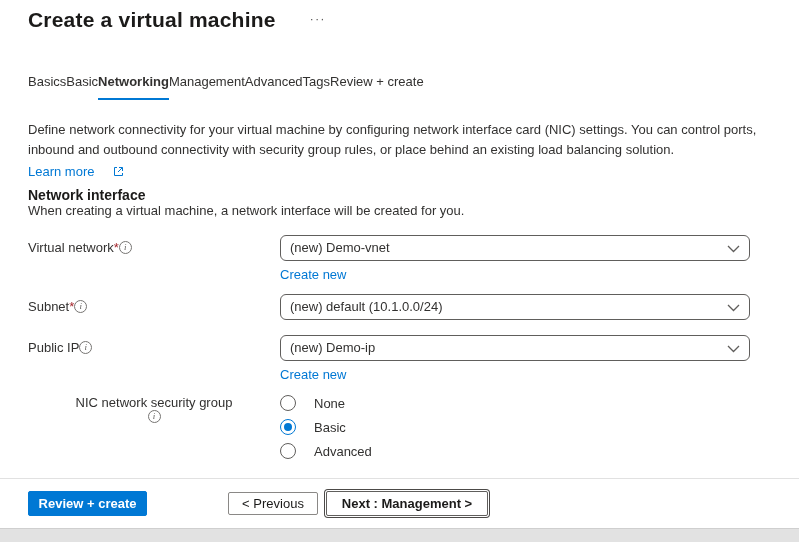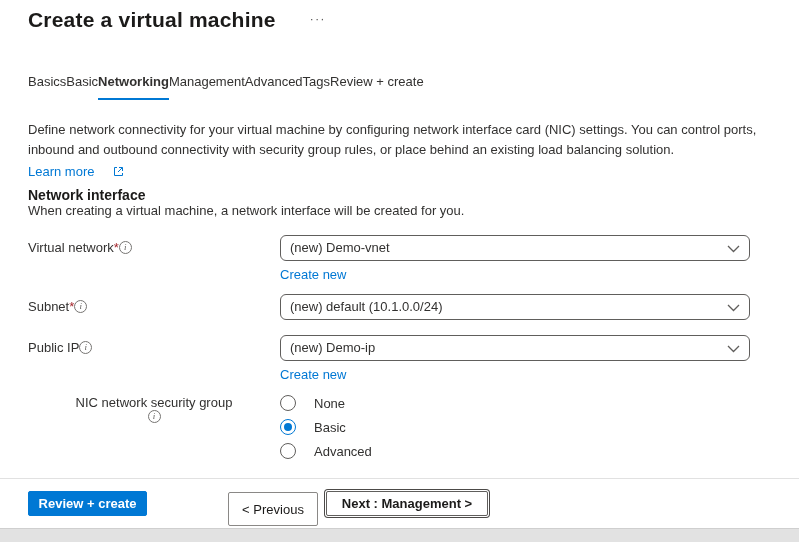--- a/index.html
+++ b/index.html
@@ -69,21 +69,21 @@
   .btn {
     position: absolute; height: 25px; font-size: 13px; cursor: pointer;
     border-radius: 2px; text-align: center; line-height: 23px;
     font-family: "Liberation Sans", "DejaVu Sans", sans-serif;
   }
   .btn-primary {
     left: 28px; top: 12px; width: 119px; background: #0078d4; color: #fff;
     border: 1px solid #0078d4; font-weight: 700;
   }
   .btn-secondary { background: #fff; border: 1px solid #8a8886; color: #1b1a19; }
-  .btn-prev { left: 228px; top: 13px; width: 90px; height: 34px; line-height: 21px; }
+  .btn-prev { left: 228px; top: 13px; width: 90px; height: 23px; line-height: 21px; }
   .btn-next {
     left: 326px; top: 12px; width: 162px; font-weight: 700;
     border-color: #605e5c;
     box-shadow: 0 0 0 1px #ffffff, 0 0 0 2px #4c4a48;
   }
   .bottom-strip {
     position: absolute; left: 0; top: 528px; width: 100%; height: 14px;
     background: #e2e2e2; border-top: 1px solid #cfcfcf;
   }
 </style>

